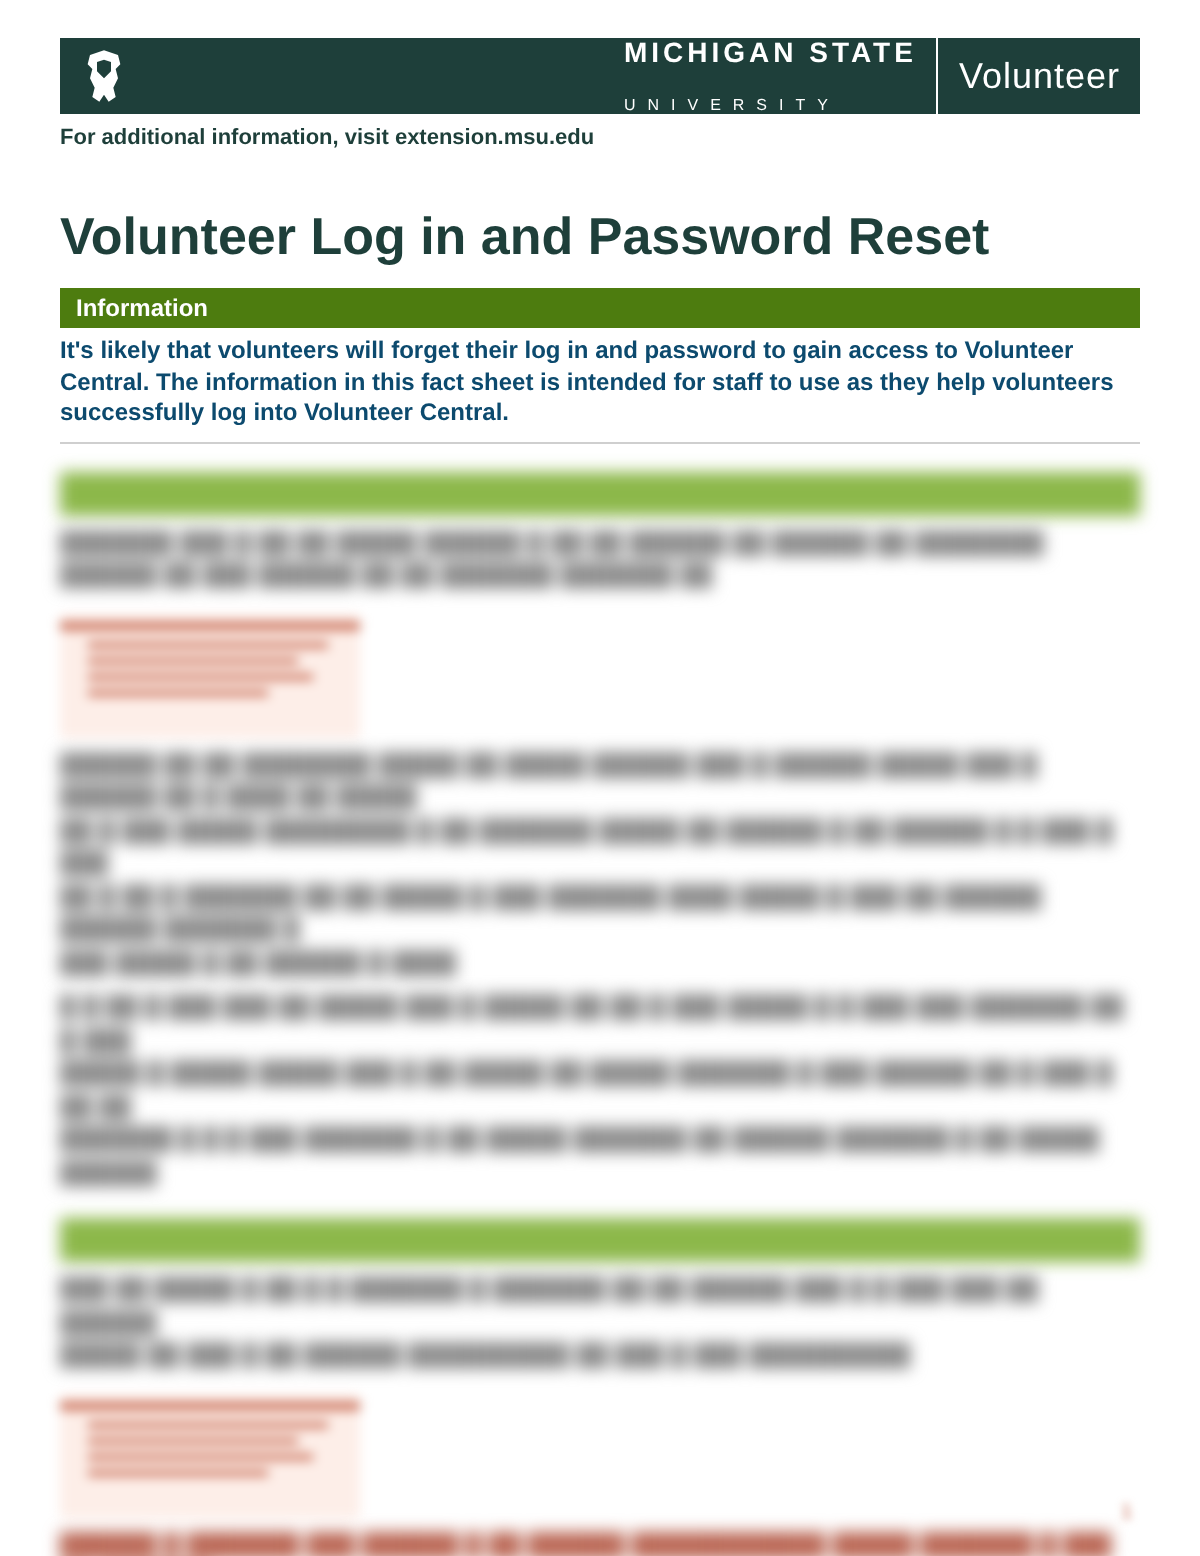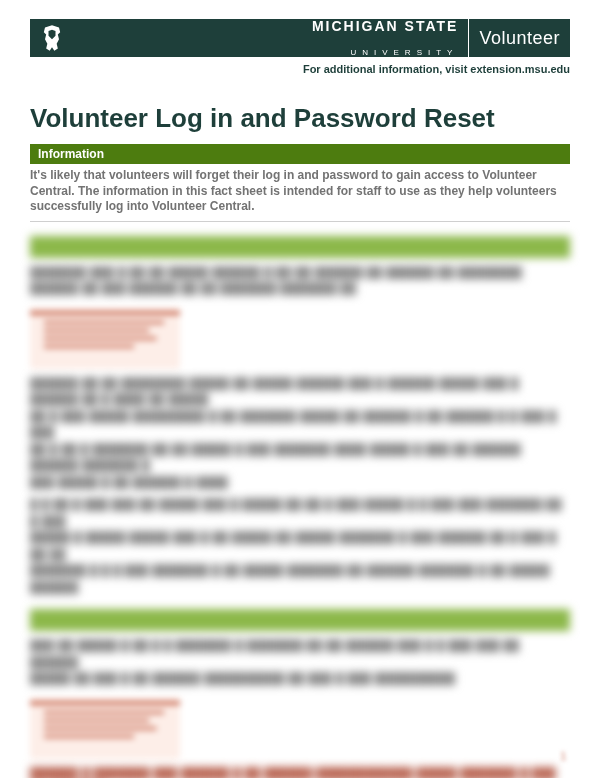--- a/index.html
+++ b/index.html
@@ -33,21 +33,21 @@
     width: 28px;
     height: 28px;
     display: block;
   }
   .brand {
     display: flex;
     align-items: center;
     color: #ffffff;
   }
   .brand-stack {
-    text-align: right;
+    text-align: left;
     line-height: 1;
     padding-right: 10px;
     border-right: 1px solid #ffffff;
   }
   .brand-top {
     font-size: 14px;
     letter-spacing: 2px;
     font-weight: 700;
   }
   .brand-bot {
@@ -55,21 +55,20 @@
     letter-spacing: 6px;
     margin-top: 16px;
   }
   .brand-ext {
     font-size: 18px;
     font-weight: 400;
     padding-left: 10px;
     letter-spacing: .5px;
   }
   .subhead {
-    text-align: right;
     color: #1e3f3a;
     font-size: 11px;
     font-weight: 700;
     margin-top: 6px;
   }
   .title {
     font-size: 26px;
     font-weight: 700;
     color: #1e3f3a;
     margin-top: 28px;
@@ -77,21 +76,21 @@
   .section-bar {
     background: #4d7c0f;
     color: #ffffff;
     font-size: 12px;
     font-weight: 700;
     padding: 3px 8px;
     margin-top: 10px;
   }
   .intro {
     font-size: 12px;
-    color: #737373;
+    color: #0c4a6e;
     font-weight: 600;
     line-height: 1.3;
     margin-top: 4px;
     border-bottom: 1px solid #cfcfcf;
     padding-bottom: 6px;
   }
   .greenbar-blur {
     height: 22px;
     background: #8cb84a;
     margin-top: 14px;

